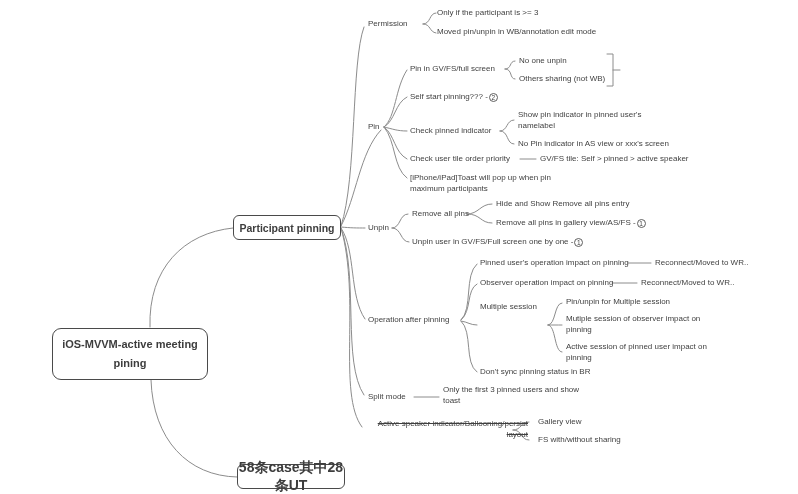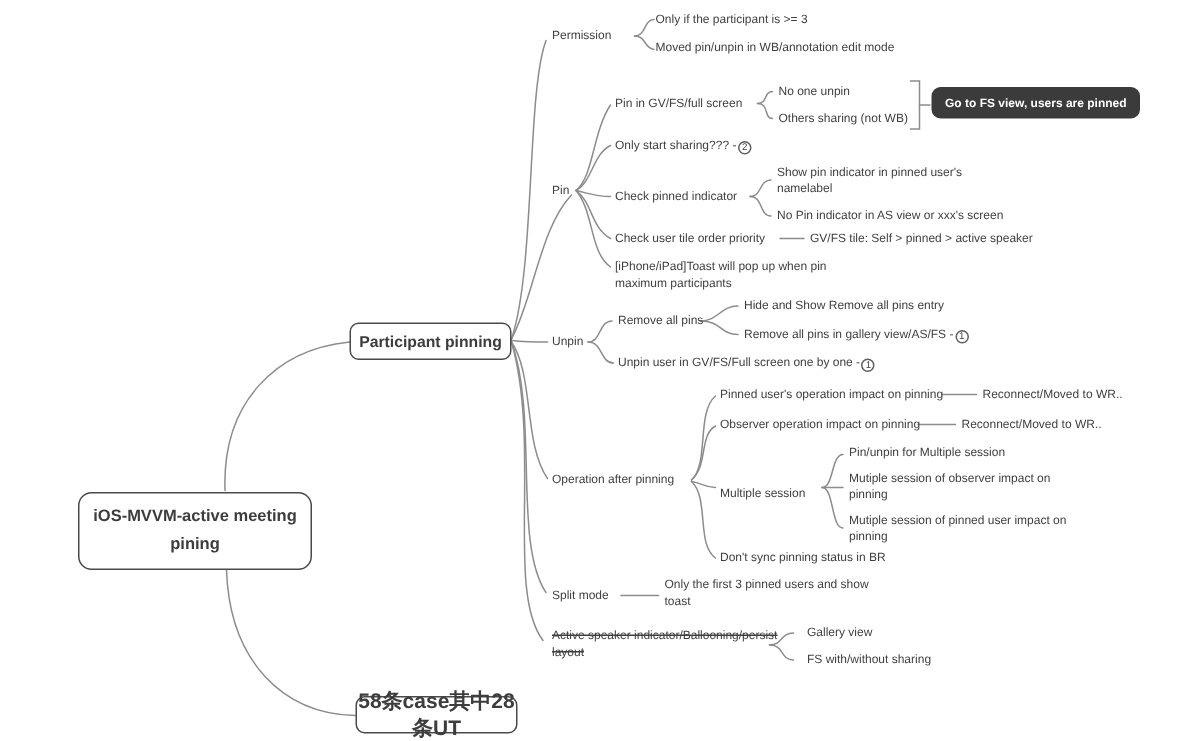--- a/index.html
+++ b/index.html
@@ -86,24 +86,23 @@
   <div class="node" id="summary-node">58条case其中28条UT</div>
 
   <div class="leaf branch" style="left:368px;top:19px;">Permission</div>
   <div class="leaf" style="left:437px;top:8px;">Only if the participant is &gt;= 3</div>
   <div class="leaf wrap" style="left:437px;top:27px;width:160px;">Moved pin/unpin in WB/annotation edit mode</div>
 
   <div class="leaf branch" style="left:368px;top:122px;">Pin</div>
   <div class="leaf" style="left:410px;top:64px;">Pin in GV/FS/full screen</div>
   <div class="leaf" style="left:519px;top:56px;">No one unpin</div>
   <div class="leaf" style="left:519px;top:74px;">Others sharing (not WB)</div>
-  <div class="callout">Go to FS view, users are pinned</div>
 
   <div class="leaf" style="left:410px;top:92px;">
-    <span>Only start sharing??? -</span><span class="circ">2</span>
+    <span>Self start pinning??? -</span><span class="circ">2</span>
   </div>
 
   <div class="leaf" style="left:410px;top:126px;">Check pinned indicator</div>
   <div class="leaf wrap" style="left:518px;top:110px;width:140px;">Show pin indicator in pinned user's namelabel</div>
   <div class="leaf" style="left:518px;top:139px;">No Pin indicator in AS view or xxx's screen</div>
 
   <div class="leaf" style="left:410px;top:154px;">Check user tile order priority</div>
   <div class="leaf" style="left:540px;top:154px;">GV/FS tile: Self &gt; pinned &gt; active speaker</div>
 
   <div class="leaf wrap" style="left:410px;top:173px;width:155px;">[iPhone/iPad]Toast will pop up when pin maximum participants</div>
@@ -116,26 +115,26 @@
   </div>
   <div class="leaf" style="left:412px;top:237px;">
     <span>Unpin user in GV/FS/Full screen one by one -</span><span class="circ">1</span>
   </div>
 
   <div class="leaf branch" style="left:368px;top:315px;">Operation after pinning</div>
   <div class="leaf" style="left:480px;top:258px;">Pinned user's operation impact on pinning</div>
   <div class="leaf" style="left:655px;top:258px;">Reconnect/Moved to WR..</div>
   <div class="leaf" style="left:480px;top:278px;">Observer operation impact on pinning</div>
   <div class="leaf" style="left:641px;top:278px;">Reconnect/Moved to WR..</div>
-  <div class="leaf" style="left:480px;top:324px;">Multiple session</div>
+  <div class="leaf" style="left:480px;top:302px;">Multiple session</div>
   <div class="leaf" style="left:566px;top:297px;">Pin/unpin for Multiple session</div>
   <div class="leaf wrap" style="left:566px;top:314px;width:150px;">Mutiple session of observer impact on pinning</div>
-  <div class="leaf wrap" style="left:566px;top:342px;width:160px;">Mutiple session of pinned user impact on pinning</div>
+  <div class="leaf wrap" style="left:566px;top:342px;width:160px;">Active session of pinned user impact on pinning</div>
   <div class="leaf" style="left:480px;top:367px;">Don't sync pinning status in BR</div>
 
   <div class="leaf branch" style="left:368px;top:392px;">Split mode</div>
   <div class="leaf wrap" style="left:443px;top:385px;width:150px;">Only the first 3 pinned users and show toast</div>
 
-  <div class="leaf wrap strike branch" style="left:368px;top:419px;width:160px;">Active speaker indicator/Ballooning/persist layout</div>
+  <div class="leaf wrap strike branch" style="left:368px;top:419px;width:160px;text-align:right;">Active speaker indicator/Ballooning/persist layout</div>
   <div class="leaf" style="left:538px;top:417px;">Gallery view</div>
   <div class="leaf" style="left:538px;top:435px;">FS with/without sharing</div>
 
 </div>
 
 </body></html>

